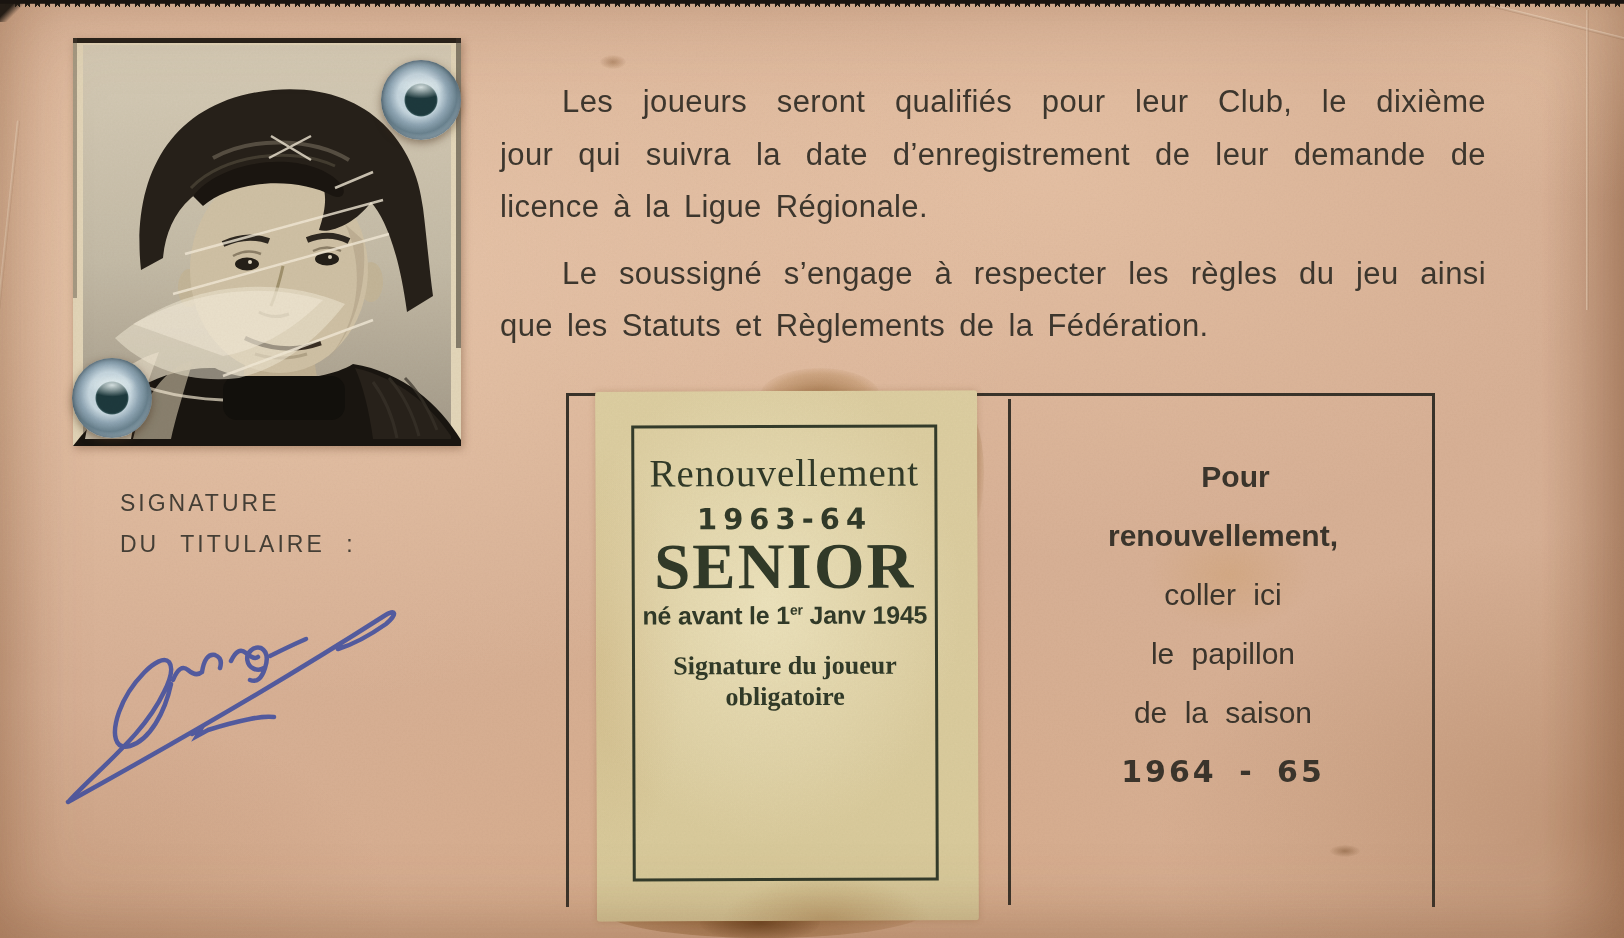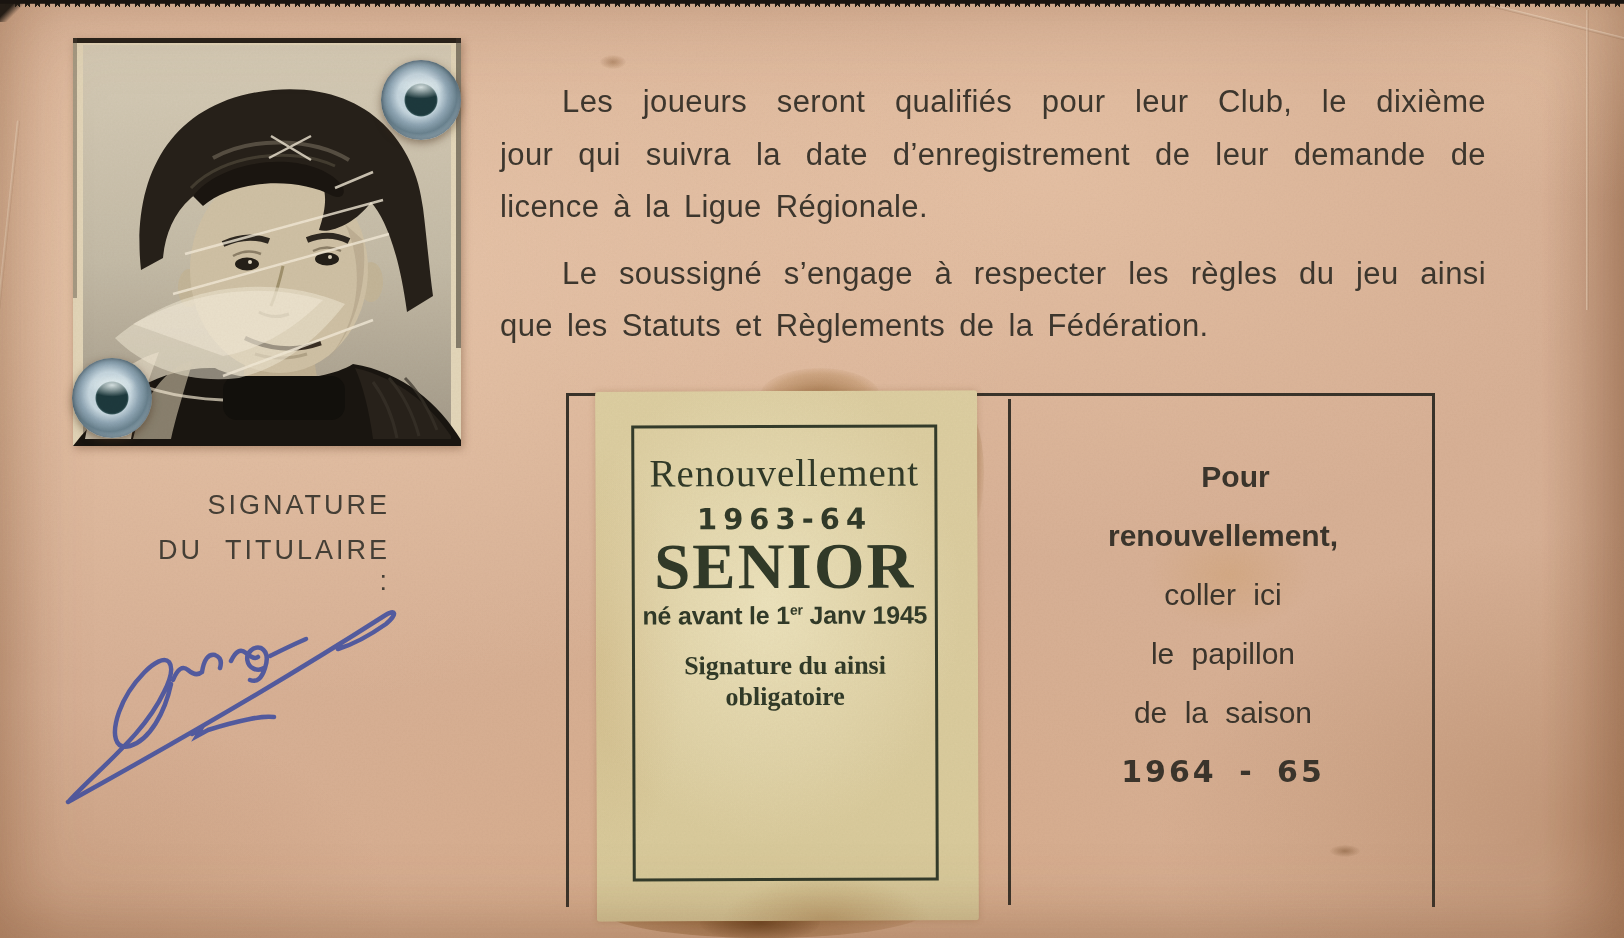--- a/index.html
+++ b/index.html
@@ -64,22 +64,22 @@
     background:
       radial-gradient(ellipse 46% 22% at 50% 34%, rgba(235,245,245,.9), transparent 65%),
       radial-gradient(circle at 50% 50%, #1d393d 0 26%, #2e4e52 28%, rgba(46,78,82,0) 30%),
       radial-gradient(circle at 47% 44%, #c6d7e0 0 34%, #8fa6b5 48%, #69828f 62%, #a9bec9 78%, #62798a 93%, #7b93a3 100%);
     box-shadow:0 3px 9px rgba(70,45,25,.5), inset 0 0 5px rgba(25,35,45,.55);}
   .rivet.top{left:381px;top:60px;}
   .rivet.bottom{left:72px;top:358px;}
 
   
   .sig-label{position:absolute;left:120px;top:490px;width:270px;z-index:10;
-    color:#453f36;text-align:right;font-size:27px;letter-spacing:3px;}
-  .sig-label .l2{margin-top:14px;word-spacing:12px;margin-left:26px;}
+    color:#453f36;text-align:left;font-size:23px;letter-spacing:3px;}
+  .sig-label .l2{margin-top:14px;word-spacing:12px;}
   .signature{position:absolute;left:52px;top:572px;width:360px;height:240px;z-index:10;}
 
   
   .rules{position:absolute;left:500px;top:76px;width:986px;z-index:10;
     color:#3d372e;font-size:31px;line-height:52.5px;word-spacing:5px;letter-spacing:.4px;}
   .rules .ln{white-space:nowrap;}
   .rules .just{text-align:justify;text-align-last:justify;white-space:normal;}
   .rules .indent{text-indent:62px;}
   .rules .pgap{margin-top:14px;}
 
@@ -234,21 +234,21 @@
 
   <div class="frame"></div>
   <div class="divider"></div>
 
   <div class="stamp">
     <div class="stamp-inner">
       <div class="st-title">Renouvellement</div>
       <div class="st-season">1963-64</div>
       <div class="st-cat">SENIOR</div>
       <div class="st-birth"><span>né avant le 1</span><sup>er</sup><span> Janv 1945</span></div>
-      <div class="st-note first">Signature du ainsi</div>
+      <div class="st-note first">Signature du joueur</div>
       <div class="st-note">obligatoire</div>
     </div>
   </div>
 
   <div class="renew">
     <div class="r0">Pour</div>
     <div class="r1">renouvellement,</div>
     <div class="r2">coller  ici</div>
     <div class="r3">le  papillon</div>
     <div class="r4">de  la  saison</div>

